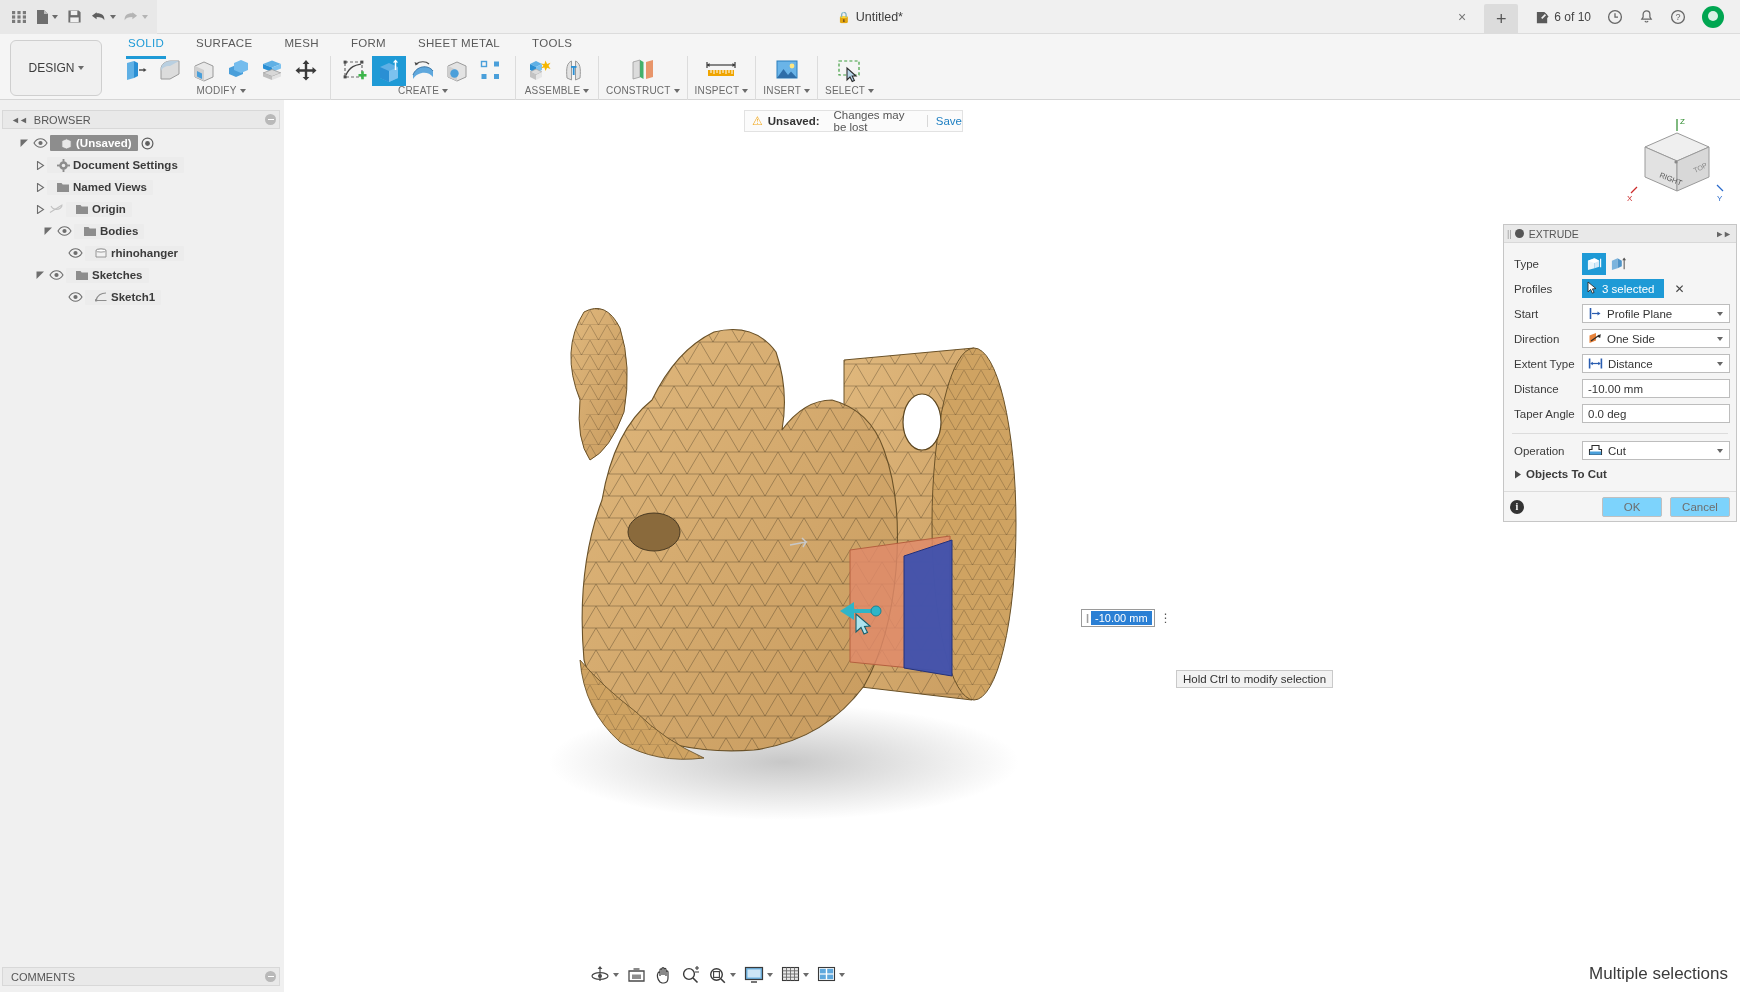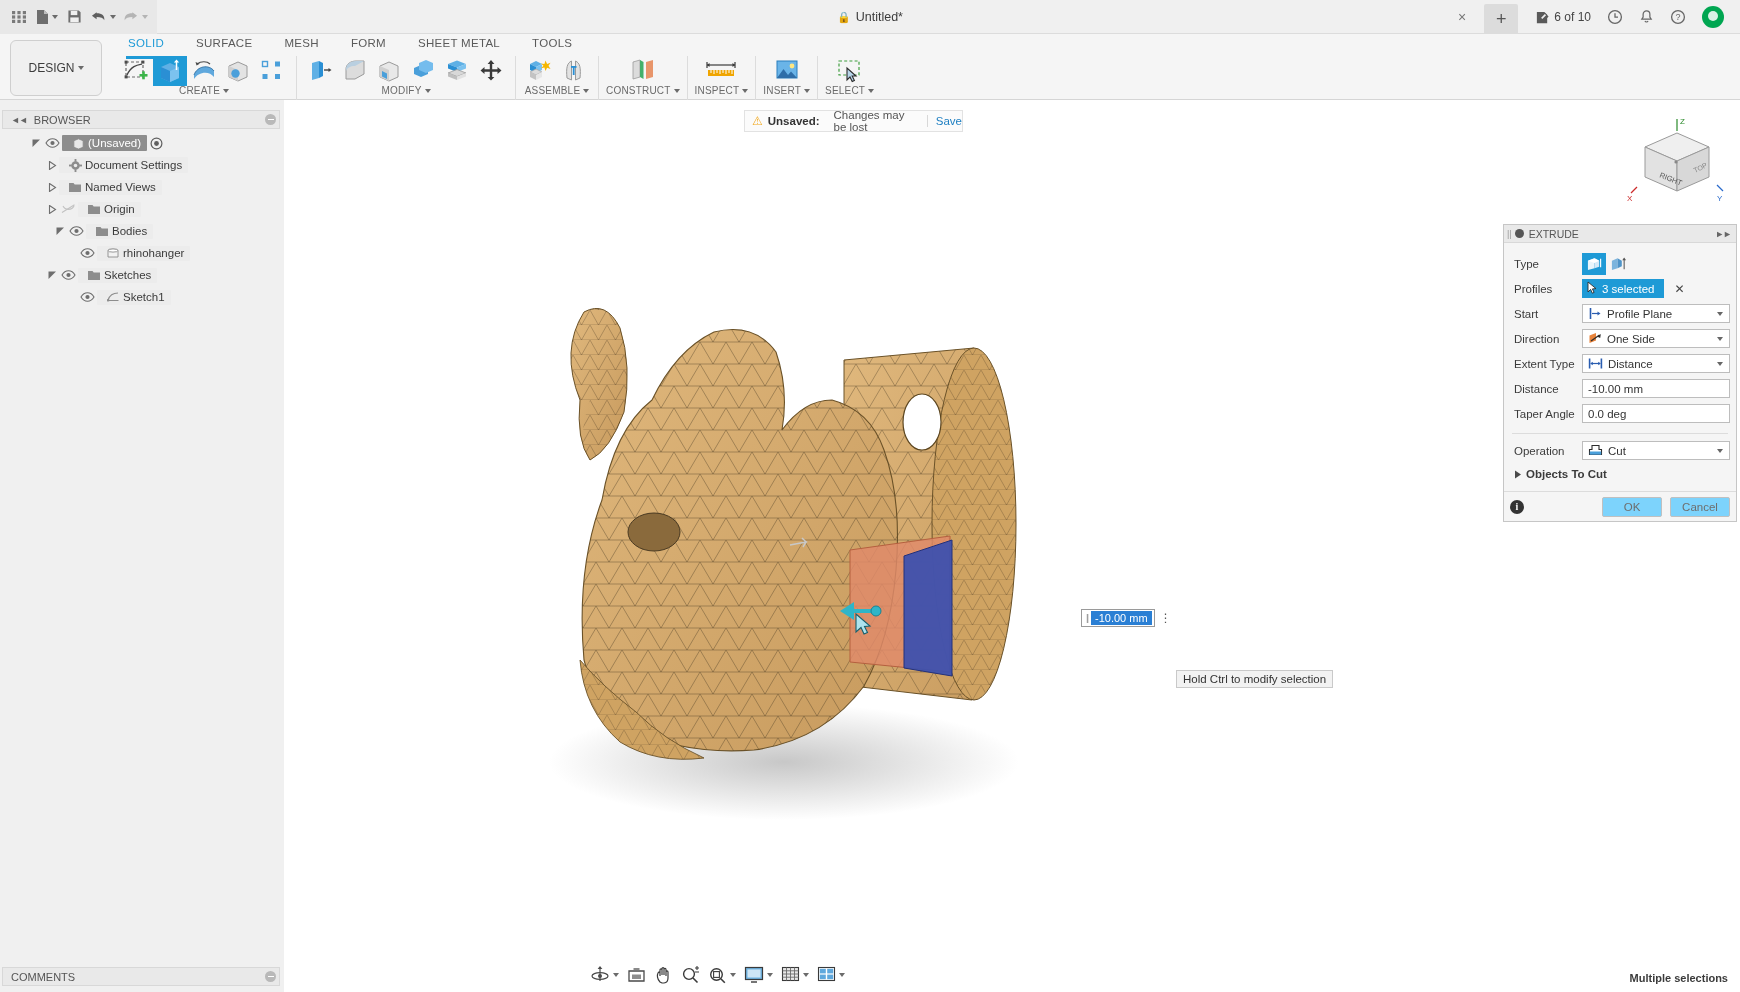--- a/index.html
+++ b/index.html
@@ -71,21 +71,21 @@
          justify-content:center; cursor:pointer; }
   .cmd.sel { background:#1e9ad6; }
   .browser-hdr { position:absolute; left:2px; top:110px; width:278px; height:19px;
     background:#e9e9e9; border:1px solid #d8d8d8;
     display:flex; align-items:center; font-size:11px; color:#555; }
   .bh-collapse { margin:0 7px 0 8px; color:#666; font-size:9px; letter-spacing:-1px;}
   .bh-right { position:absolute; right:3px; display:flex; align-items:center; }
   .dotbtn { width:11px;height:11px;border-radius:50%;background:#b9b9b9;
             display:flex;align-items:center;justify-content:center;}
   .dotbtn:after{content:"";width:6px;height:1.5px;background:#fff;}
-  .tree { position:absolute; left:16px; top:132px; width:283px; }
+  .tree { position:absolute; left:4px; top:132px; width:283px;font-weight:bold; }
   .trow { display:flex; align-items:center; height:22px; font-size:11.5px;
           color:#3b3b3b; cursor:pointer; }
   .tw { width:13px; height:22px; display:flex; align-items:center;
         justify-content:center; flex:0 0 13px; }
   .eye { width:19px; display:flex; align-items:center; justify-content:center; }
   .ticon { width:20px; display:flex; align-items:center; justify-content:center; }
   .tlabel { background:#ececec; padding:1.5px 6px; border-radius:1px; }
   .tlabel.sel { background:#8d8d8d; color:#fff; }
 
   
@@ -168,22 +168,22 @@
           margin-left:8px; cursor:pointer; border-radius:2px; }
 
   
   .comments { position:absolute; left:2px; bottom:6px; width:278px; height:19px;
      background:#e9e9e9; border:1px solid #d8d8d8; display:flex;
      align-items:center; font-size:11px; color:#555; }
   .navbar { position:absolute; left:586px; bottom:4px; height:26px;
             display:flex; align-items:center; }
   .nav-item { display:flex; align-items:center; padding:0 4px; height:24px;
               cursor:pointer; }
-  .statusr { position:absolute; right:12px; bottom:8px; font-size:11px;
-             font-weight:bold; color:#3b3b3b; }
+  .statusr { position:absolute; right:12px; bottom:8px; font-size:17px;
+             font-weight:normal; color:#3b3b3b; }
 </style>
 </head>
 <body>
 
 <div id="app">
 
   <div class="topbar">
     <div class="qat">
       <div class="qat-btn">
         <svg width="16" height="16" viewBox="0 0 16 16">
@@ -290,20 +290,71 @@
       <div class="tab">
         <span>TOOLS</span></div>
     </div>
 
     <div class="panels">
 
       <div class="panel">
         <div class="panel-icons">
           <div class="cmd">
             <svg width="26" height="26" viewBox="0 0 26 26">
+              <path d="M4 5 L11 3 L11 20 L4 22 Z" fill="#5fb0e5"></path>
+              <path d="M11 3 L15 5 L15 18 L11 20 Z" fill="#2a8fd4"></path>
+              <path d="M16 12 h6" stroke="#444" stroke-width="1.4"></path>
+              <path d="M23.5 12 l-3 -2 v4 z" fill="#444"></path>
+            </svg>
+          </div>
+          <div class="cmd">
+            <svg width="26" height="26" viewBox="0 0 26 26">
+              <path d="M4 21 L4 11 C4 6 9 3 14 3 L22 3 L22 16 L13 21 Z" fill="#dcdcdc" stroke="#9a9a9a"></path>
+              <path d="M4 11 C4 6 9 3 14 3 L22 3 L13 8 C8 8 5 10 4 13 Z" fill="#b9cfe0"></path>
+            </svg>
+          </div>
+          <div class="cmd">
+            <svg width="26" height="26" viewBox="0 0 26 26">
+              <path d="M4 8 L13 4 L22 8 L22 19 L13 23 L4 19 Z" fill="#e8e8e8" stroke="#9a9a9a"></path>
+              <path d="M4 8 L13 12 L13 23 L4 19 Z" fill="#cfcfcf"></path>
+              <path d="M6 13 L11 15.4 L11 21 L6 18.6 Z" fill="#4a9fda"></path>
+            </svg>
+          </div>
+          <div class="cmd">
+            <svg width="26" height="26" viewBox="0 0 26 26">
+              <path d="M4 10 L11 7 L18 10 L18 16 L11 19 L4 16 Z" fill="#4a9fda"></path>
+              <path d="M9 5 L16 2 L23 5 L23 12 L16 15 L9 12 Z" fill="#74bced"></path>
+            </svg>
+          </div>
+          <div class="cmd">
+            <svg width="26" height="26" viewBox="0 0 26 26">
+              <path d="M4 6 L13 2.5 L22 6 L13 9.5 Z" fill="#5fb0e5"></path>
+              <path d="M4 6 L13 9.5 L13 14 L4 10.5 Z" fill="#2a8fd4"></path>
+              <path d="M13 9.5 L22 6 L22 10.5 L13 14 Z" fill="#7cc2ef"></path>
+              <path d="M4 15 L13 11.5 L22 15 L13 18.5 Z" fill="#d8d8d8" stroke="#9a9a9a" stroke-width=".8"></path>
+              <path d="M4 15 L13 18.5 L13 22 L4 18.5 Z" fill="#bfbfbf"></path>
+              <path d="M13 18.5 L22 15 L22 18.5 L13 22 Z" fill="#e2e2e2"></path>
+            </svg>
+          </div>
+          <div class="cmd">
+            <svg width="26" height="26" viewBox="0 0 26 26">
+              <path d="M13 2 l3.4 4h-2.2v5.3h5.3V9.1L23.5 12.5 19.5 16v-2.2h-5.3v5.3h2.2L13 22.5 9.6 19.1h2.2v-5.3H6.5V16L2.5 12.5 6.5 9.1v2.2h5.3V6H9.6z" fill="#3a3a3a"></path>
+            </svg>
+          </div>
+        </div>
+        <div class="panel-label">
+          <span>MODIFY</span>
+          <span class="caret-sm"></span>
+        </div>
+      </div>
+
+      <div class="panel">
+        <div class="panel-icons">
+          <div class="cmd">
+            <svg width="26" height="26" viewBox="0 0 26 26">
               <rect x="3" y="4" width="17" height="15" fill="none" stroke="#6b6b6b" stroke-width="1.2" stroke-dasharray="3,2"></rect>
               <path d="M4 17 C8 8 14 7 19 6" fill="none" stroke="#444" stroke-width="1.3"></path>
               <g fill="#4c4c4c">
                   <rect x="1.6" y="2.6" width="3" height="3"></rect>
               <rect x="18.4" y="2.6" width="3" height="3"></rect>
               <rect x="1.6" y="17.4" width="3" height="3"></rect>
                 </g>
               <g fill="#3cb54a">
                   <rect x="16.5" y="16" width="8" height="2.6"></rect>
               <rect x="19.2" y="13.3" width="2.6" height="8"></rect>
@@ -338,71 +389,20 @@
             <svg width="26" height="26" viewBox="0 0 26 26">
               <rect x="3.5" y="3.5" width="5" height="5" fill="none" stroke="#4a9fda" stroke-width="1.4"></rect>
               <rect x="16" y="3.5" width="5" height="5" fill="#4a9fda"></rect>
               <rect x="3.5" y="16" width="5" height="5" fill="#4a9fda"></rect>
               <rect x="16" y="16" width="5" height="5" fill="#4a9fda"></rect>
             </svg>
           </div>
         </div>
         <div class="panel-label">
           <span>CREATE</span>
-          <span class="caret-sm"></span>
-        </div>
-      </div>
-
-      <div class="panel">
-        <div class="panel-icons">
-          <div class="cmd">
-            <svg width="26" height="26" viewBox="0 0 26 26">
-              <path d="M4 5 L11 3 L11 20 L4 22 Z" fill="#5fb0e5"></path>
-              <path d="M11 3 L15 5 L15 18 L11 20 Z" fill="#2a8fd4"></path>
-              <path d="M16 12 h6" stroke="#444" stroke-width="1.4"></path>
-              <path d="M23.5 12 l-3 -2 v4 z" fill="#444"></path>
-            </svg>
-          </div>
-          <div class="cmd">
-            <svg width="26" height="26" viewBox="0 0 26 26">
-              <path d="M4 21 L4 11 C4 6 9 3 14 3 L22 3 L22 16 L13 21 Z" fill="#dcdcdc" stroke="#9a9a9a"></path>
-              <path d="M4 11 C4 6 9 3 14 3 L22 3 L13 8 C8 8 5 10 4 13 Z" fill="#b9cfe0"></path>
-            </svg>
-          </div>
-          <div class="cmd">
-            <svg width="26" height="26" viewBox="0 0 26 26">
-              <path d="M4 8 L13 4 L22 8 L22 19 L13 23 L4 19 Z" fill="#e8e8e8" stroke="#9a9a9a"></path>
-              <path d="M4 8 L13 12 L13 23 L4 19 Z" fill="#cfcfcf"></path>
-              <path d="M6 13 L11 15.4 L11 21 L6 18.6 Z" fill="#4a9fda"></path>
-            </svg>
-          </div>
-          <div class="cmd">
-            <svg width="26" height="26" viewBox="0 0 26 26">
-              <path d="M4 10 L11 7 L18 10 L18 16 L11 19 L4 16 Z" fill="#4a9fda"></path>
-              <path d="M9 5 L16 2 L23 5 L23 12 L16 15 L9 12 Z" fill="#74bced"></path>
-            </svg>
-          </div>
-          <div class="cmd">
-            <svg width="26" height="26" viewBox="0 0 26 26">
-              <path d="M4 6 L13 2.5 L22 6 L13 9.5 Z" fill="#5fb0e5"></path>
-              <path d="M4 6 L13 9.5 L13 14 L4 10.5 Z" fill="#2a8fd4"></path>
-              <path d="M13 9.5 L22 6 L22 10.5 L13 14 Z" fill="#7cc2ef"></path>
-              <path d="M4 15 L13 11.5 L22 15 L13 18.5 Z" fill="#d8d8d8" stroke="#9a9a9a" stroke-width=".8"></path>
-              <path d="M4 15 L13 18.5 L13 22 L4 18.5 Z" fill="#bfbfbf"></path>
-              <path d="M13 18.5 L22 15 L22 18.5 L13 22 Z" fill="#e2e2e2"></path>
-            </svg>
-          </div>
-          <div class="cmd">
-            <svg width="26" height="26" viewBox="0 0 26 26">
-              <path d="M13 2 l3.4 4h-2.2v5.3h5.3V9.1L23.5 12.5 19.5 16v-2.2h-5.3v5.3h2.2L13 22.5 9.6 19.1h2.2v-5.3H6.5V16L2.5 12.5 6.5 9.1v2.2h5.3V6H9.6z" fill="#3a3a3a"></path>
-            </svg>
-          </div>
-        </div>
-        <div class="panel-label">
-          <span>MODIFY</span>
           <span class="caret-sm"></span>
         </div>
       </div>
 
       <div class="panel">
         <div class="panel-icons">
           <div class="cmd">
             <svg width="26" height="26" viewBox="0 0 26 26">
               <path d="M3 6 L9 3 L15 6 L9 9 Z" fill="#5fb0e5"></path>
               <path d="M3 6 L9 9 L9 15 L3 12 Z" fill="#2a8fd4"></path>

